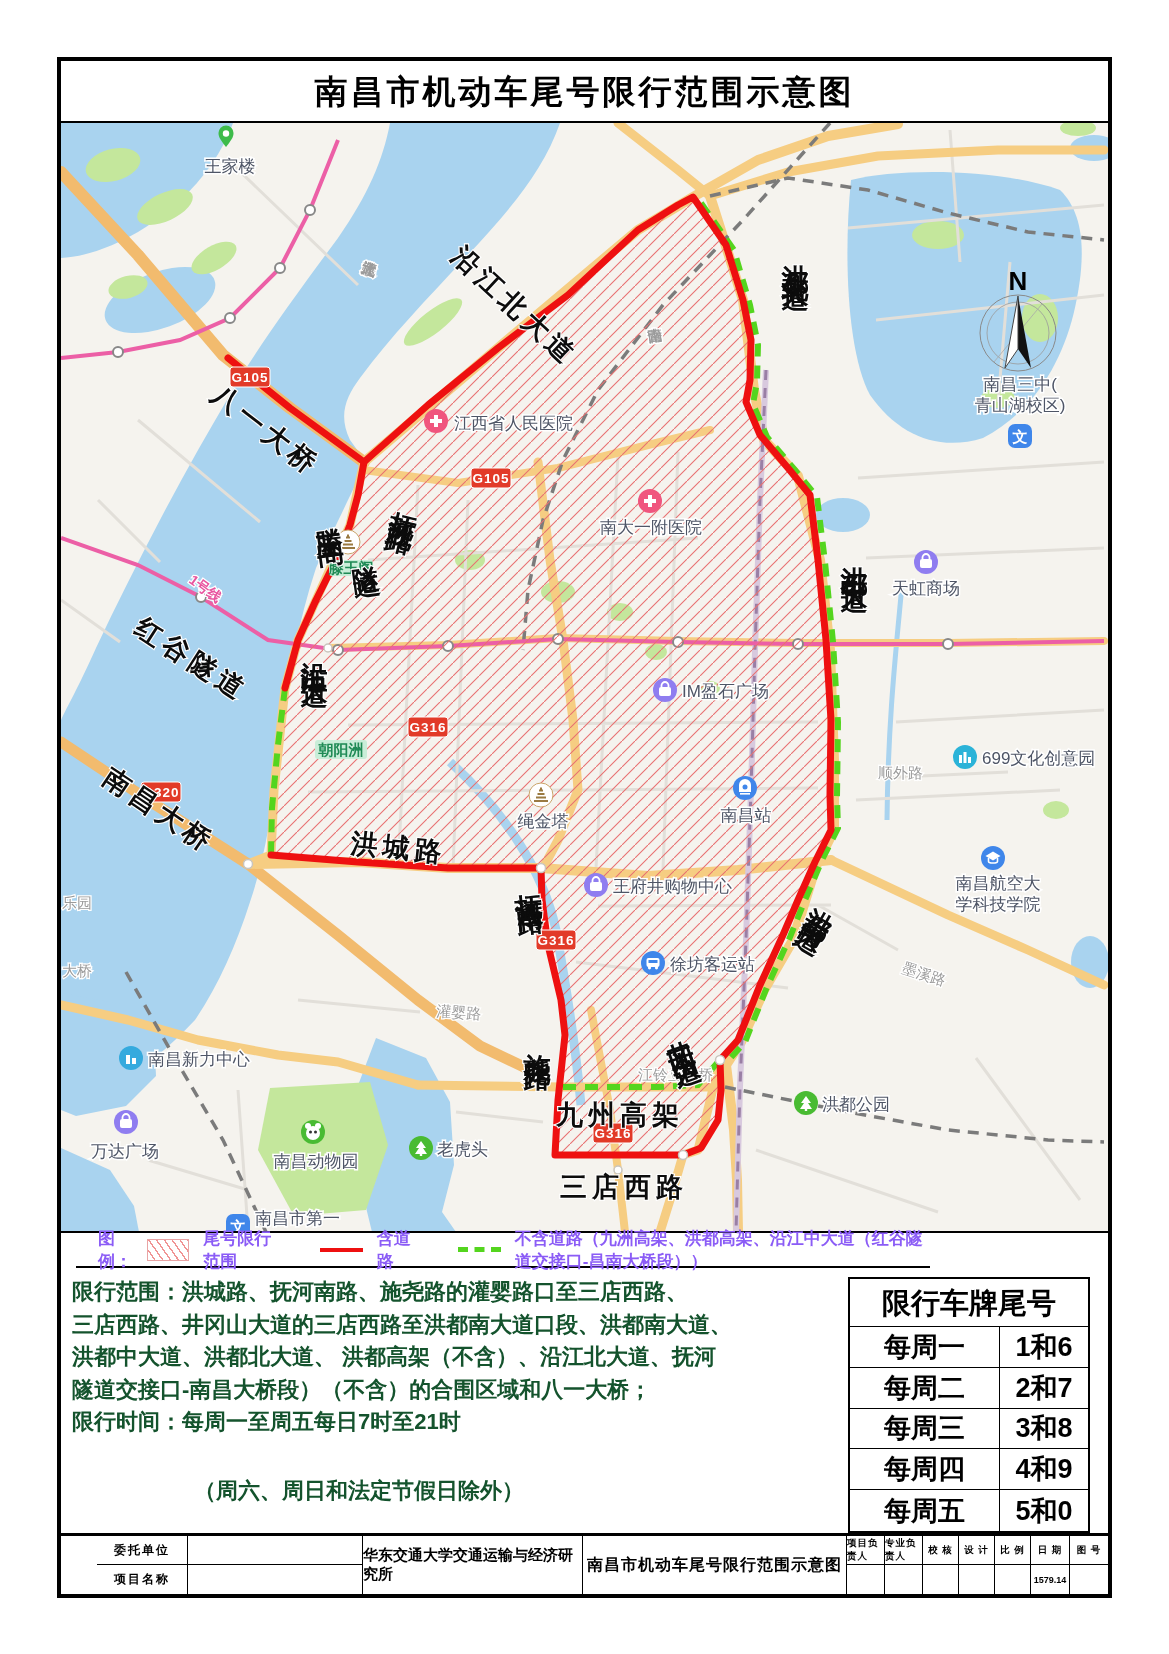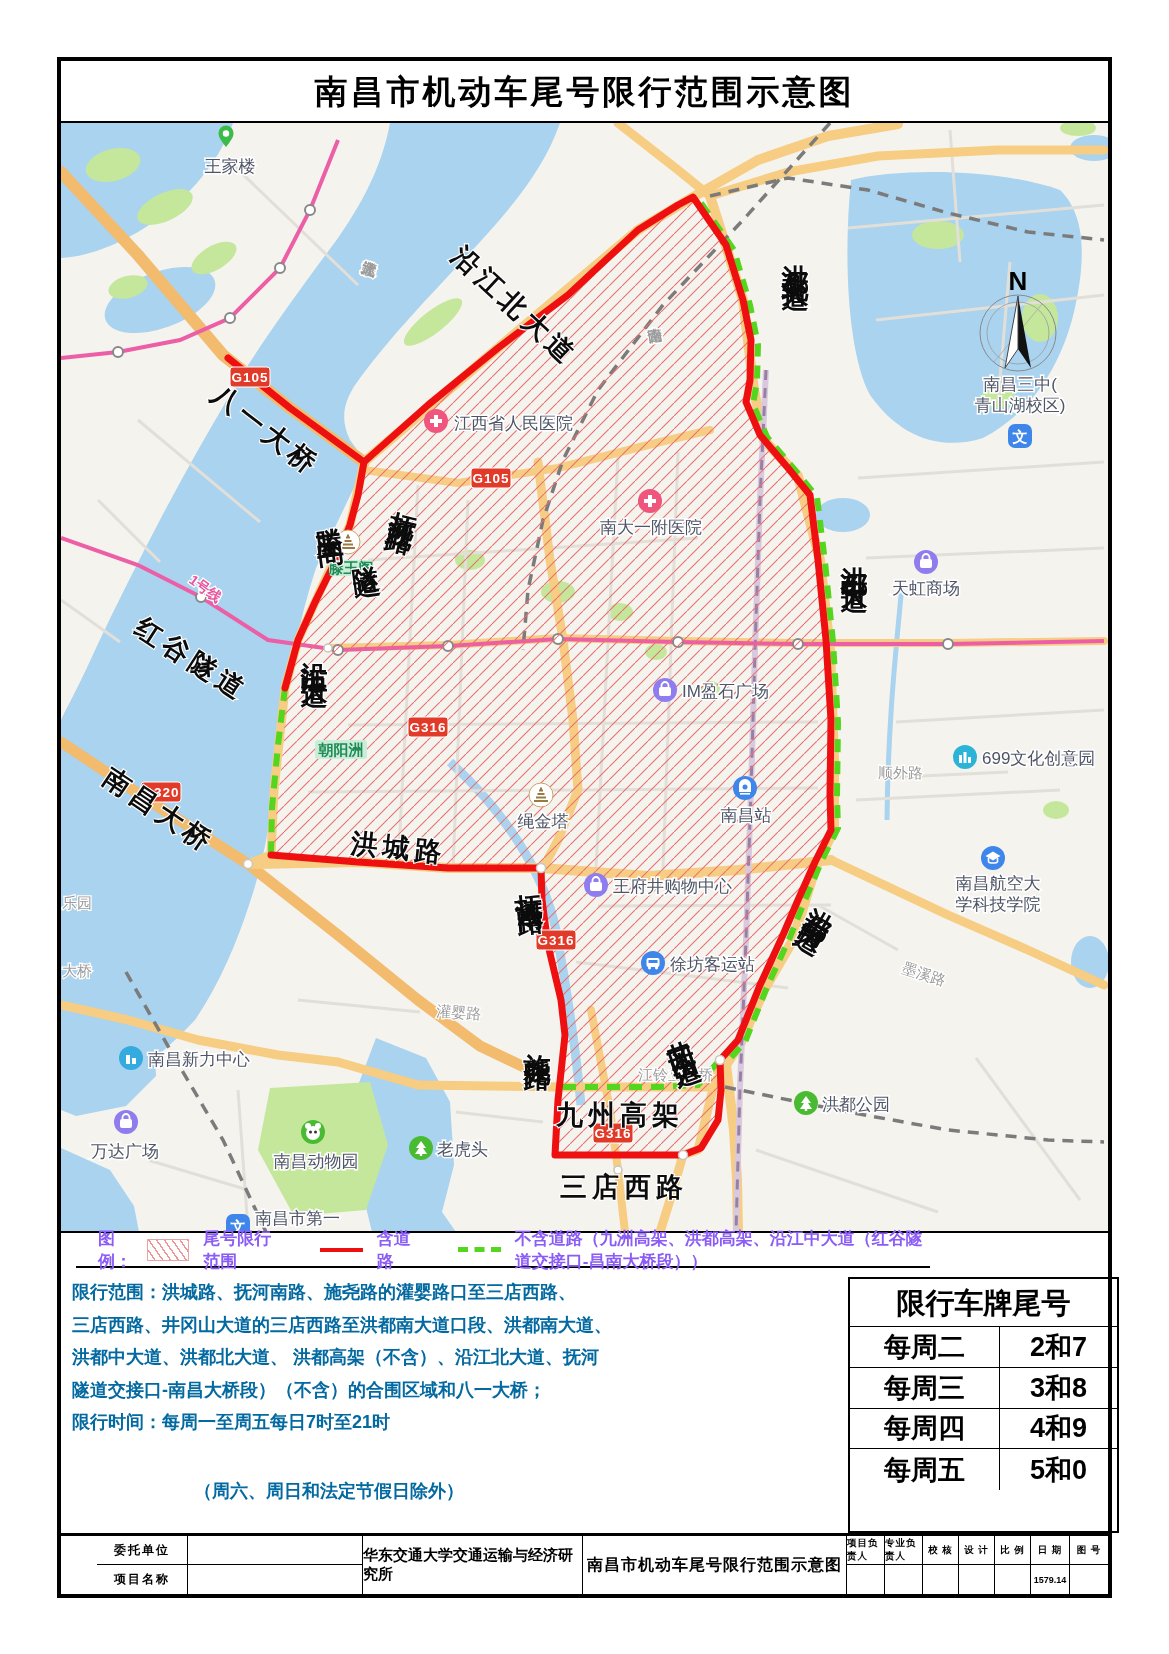--- a/index.html
+++ b/index.html
@@ -10,23 +10,23 @@
   .mapwrap{position:absolute;left:0;top:62px;width:1047px;height:1110px;overflow:hidden;border-bottom:2px solid #000;box-sizing:border-box;}
   svg{display:block;font-family:"Liberation Sans",sans-serif;}
   .legendbar{position:absolute;left:0;top:1172px;width:854px;height:35px;border-bottom:2px solid #000;box-sizing:border-box;
     display:flex;align-items:center;gap:14px;padding-left:22px;font-size:17px;font-weight:700;color:#8b5cf6;margin-left:15px;}
   .legendbar .sw-zone{width:58px;height:20px;border:1px solid #e9a4a4;
     background:repeating-linear-gradient(55deg,rgba(255,255,255,0) 0 5px,rgba(232,90,90,.65) 5px 6.4px);}
   .legendbar .sw-red{width:62px;border-top:4px solid #ee1010;height:0;}
   .legendbar .sw-green{width:62px;border-top:5px dashed #54d51e;height:0;}
   .legendbar .gap{width:26px;}
   .info{position:absolute;left:0;top:1207px;width:1047px;height:265px;}
-  .notes{position:absolute;left:11px;top:8px;width:770px;font-size:18px;font-weight:700;color:#0369a1;line-height:32.5px;}
+  .notes{position:absolute;left:11px;top:8px;width:770px;font-size:22px;font-weight:700;color:#14532d;line-height:32.5px;}
   .notes .indent{padding-left:122px;margin-top:36px;}
-  .sched{position:absolute;left:787px;top:9px;width:271px;height:256px;border:2px solid #000;box-sizing:border-box;}
+  .sched{position:absolute;left:787px;top:9px;width:242px;height:256px;border:2px solid #000;box-sizing:border-box;}
   .sched .hd{height:48px;line-height:48px;text-align:center;font-size:29px;font-weight:700;border-bottom:1.5px solid #000;box-sizing:border-box;}
   .sched .row{display:flex;height:40.8px;border-bottom:1.5px solid #000;box-sizing:border-box;}
   .sched .row:last-child{border-bottom:none;}
   .sched .c1{width:150px;border-right:1.5px solid #000;box-sizing:border-box;display:flex;align-items:center;justify-content:center;font-size:27px;font-weight:700;}
   .sched .c2{flex:1;display:flex;align-items:center;justify-content:center;font-size:27px;font-weight:700;}
   .footer{position:absolute;left:0;top:1472px;width:1047px;height:61px;border-top:3px solid #000;box-sizing:border-box;
     display:grid;grid-template-columns:127px 175px 220px 264px 38px 38px 36px 36px 36px 39px 1fr;grid-template-rows:29px 29px;}
   .fc{border-right:1px solid #000;border-bottom:1px solid #000;box-sizing:border-box;display:flex;align-items:center;justify-content:center;
     font-weight:700;color:#000;overflow:hidden;}
   .fc.noB{border-bottom:none;}
@@ -364,20 +364,24 @@
       <div>限行范围：洪城路、抚河南路、施尧路的灌婴路口至三店西路、</div>
       <div>三店西路、井冈山大道的三店西路至洪都南大道口段、洪都南大道、</div>
       <div>洪都中大道、洪都北大道、 洪都高架（不含）、沿江北大道、抚河</div>
       <div>隧道交接口-南昌大桥段）（不含）的合围区域和八一大桥；</div>
       <div>限行时间：每周一至周五每日7时至21时</div>
       <div class="indent">（周六、周日和法定节假日除外）</div>
     </div>
     <div class="sched">
       <div class="hd">限行车牌尾号</div>
       <div class="row">
+        <div class="c1">每周一</div>
+        <div class="c2">1和6</div>
+      </div>
+      <div class="row">
         <div class="c1">每周二</div>
         <div class="c2">2和7</div>
       </div>
       <div class="row">
         <div class="c1">每周三</div>
         <div class="c2">3和8</div>
       </div>
       <div class="row">
         <div class="c1">每周四</div>
         <div class="c2">4和9</div>

